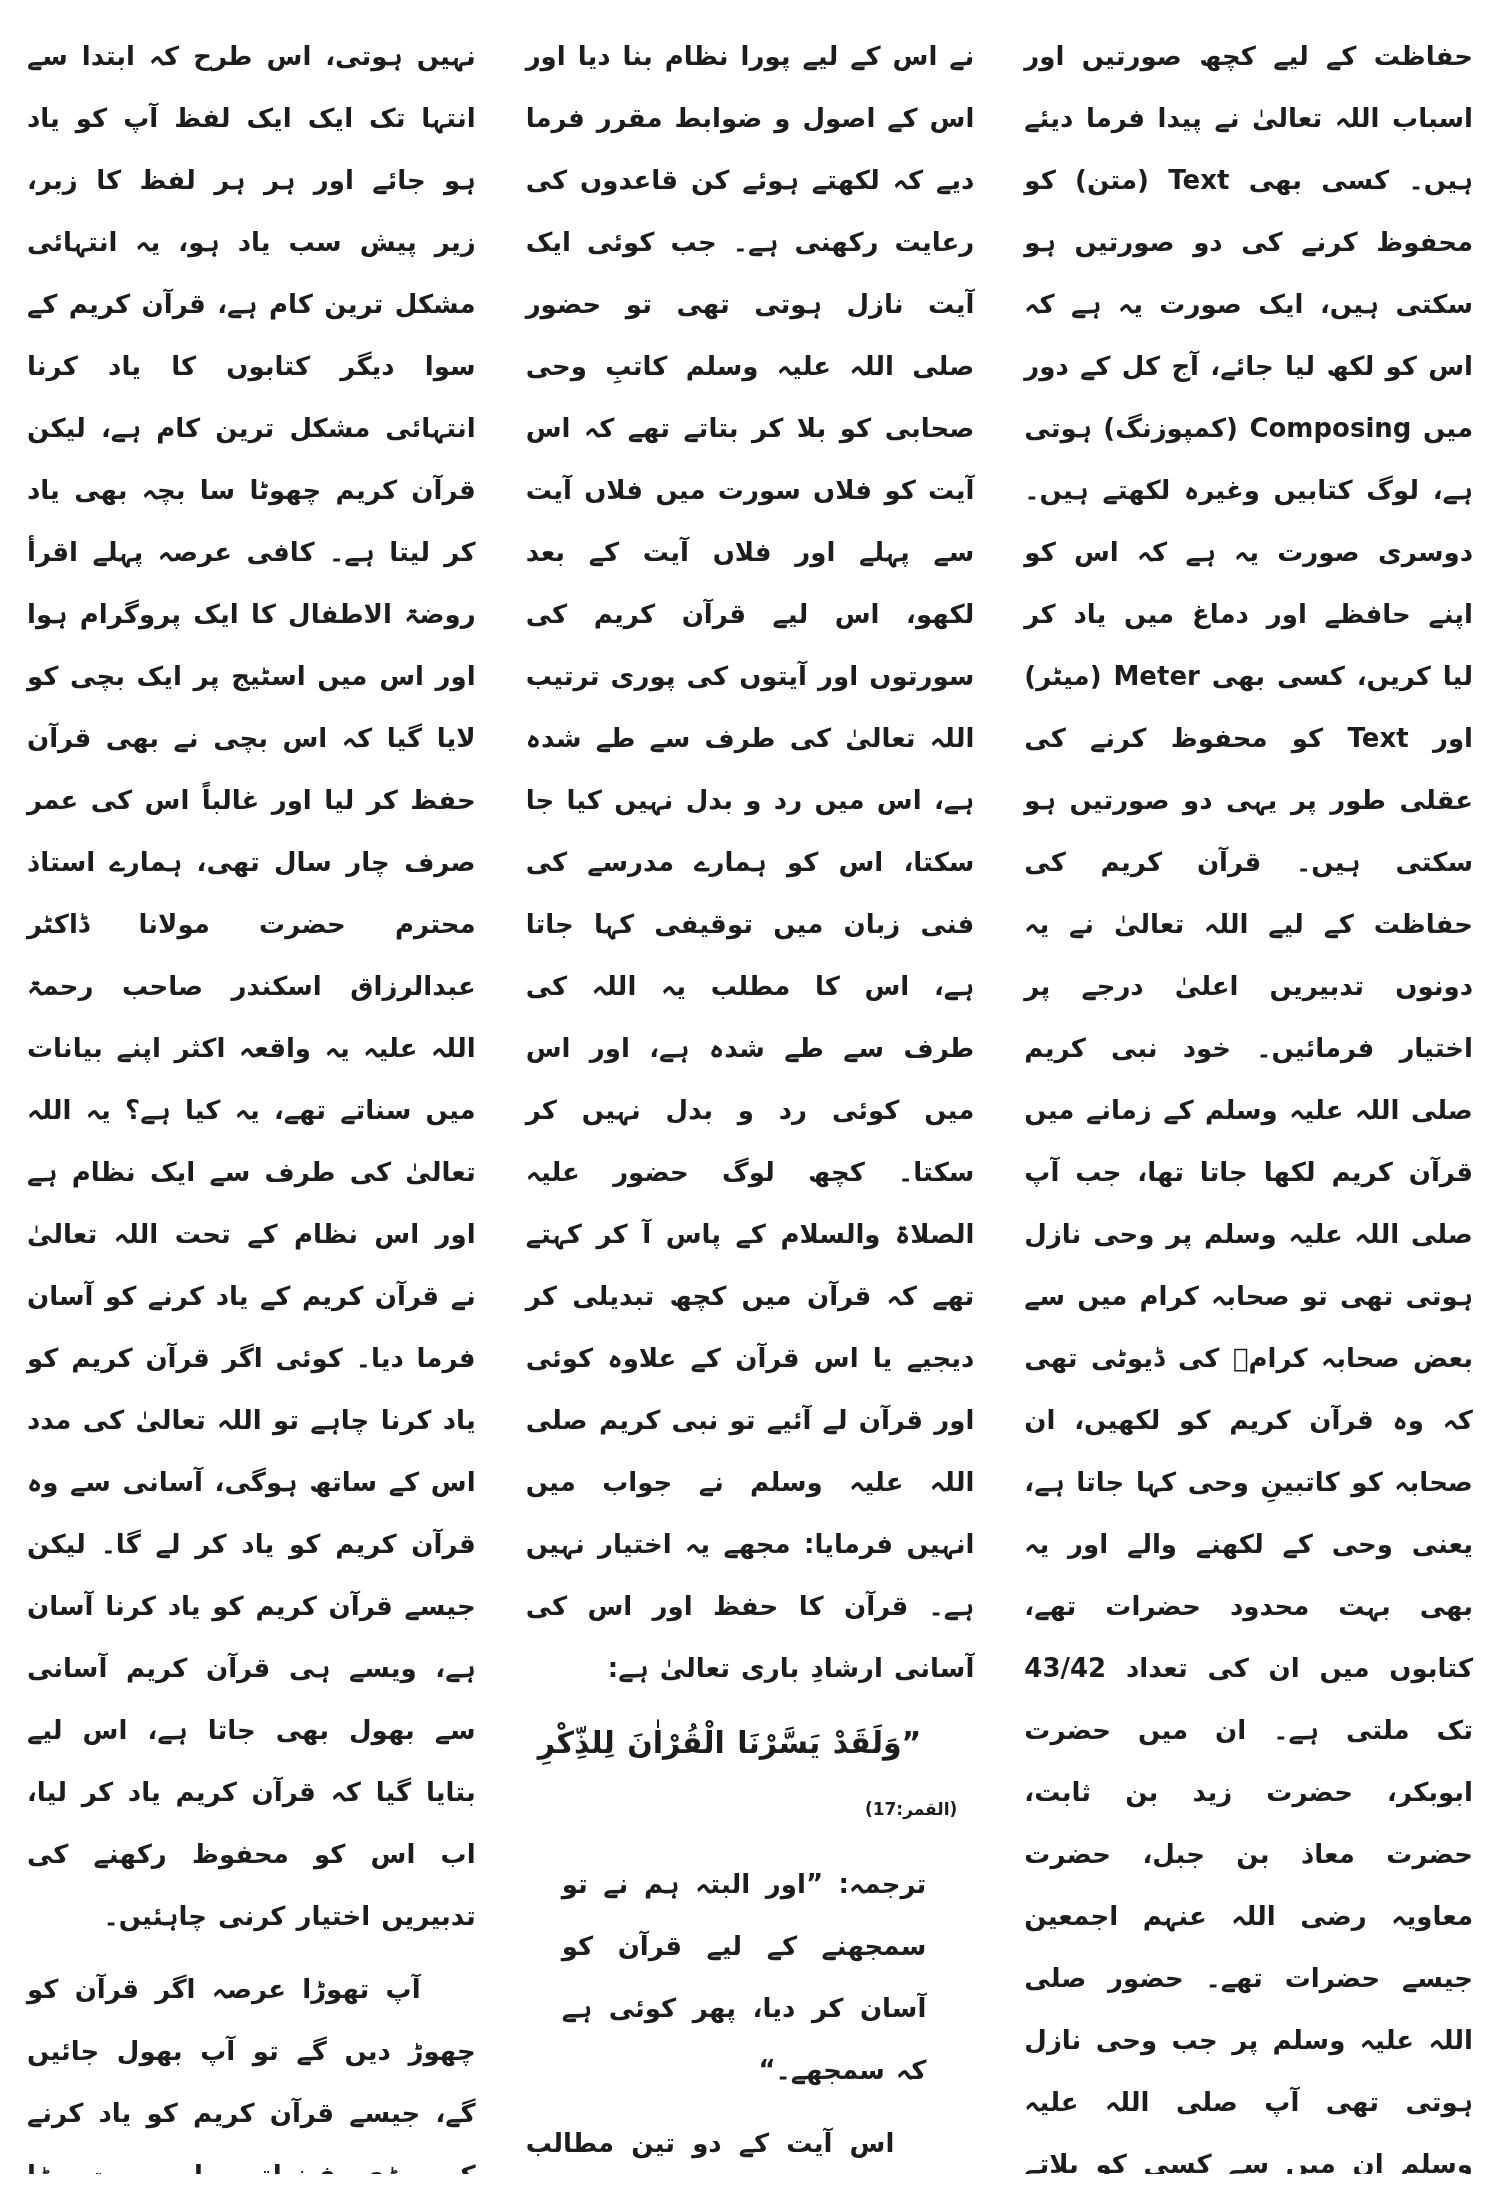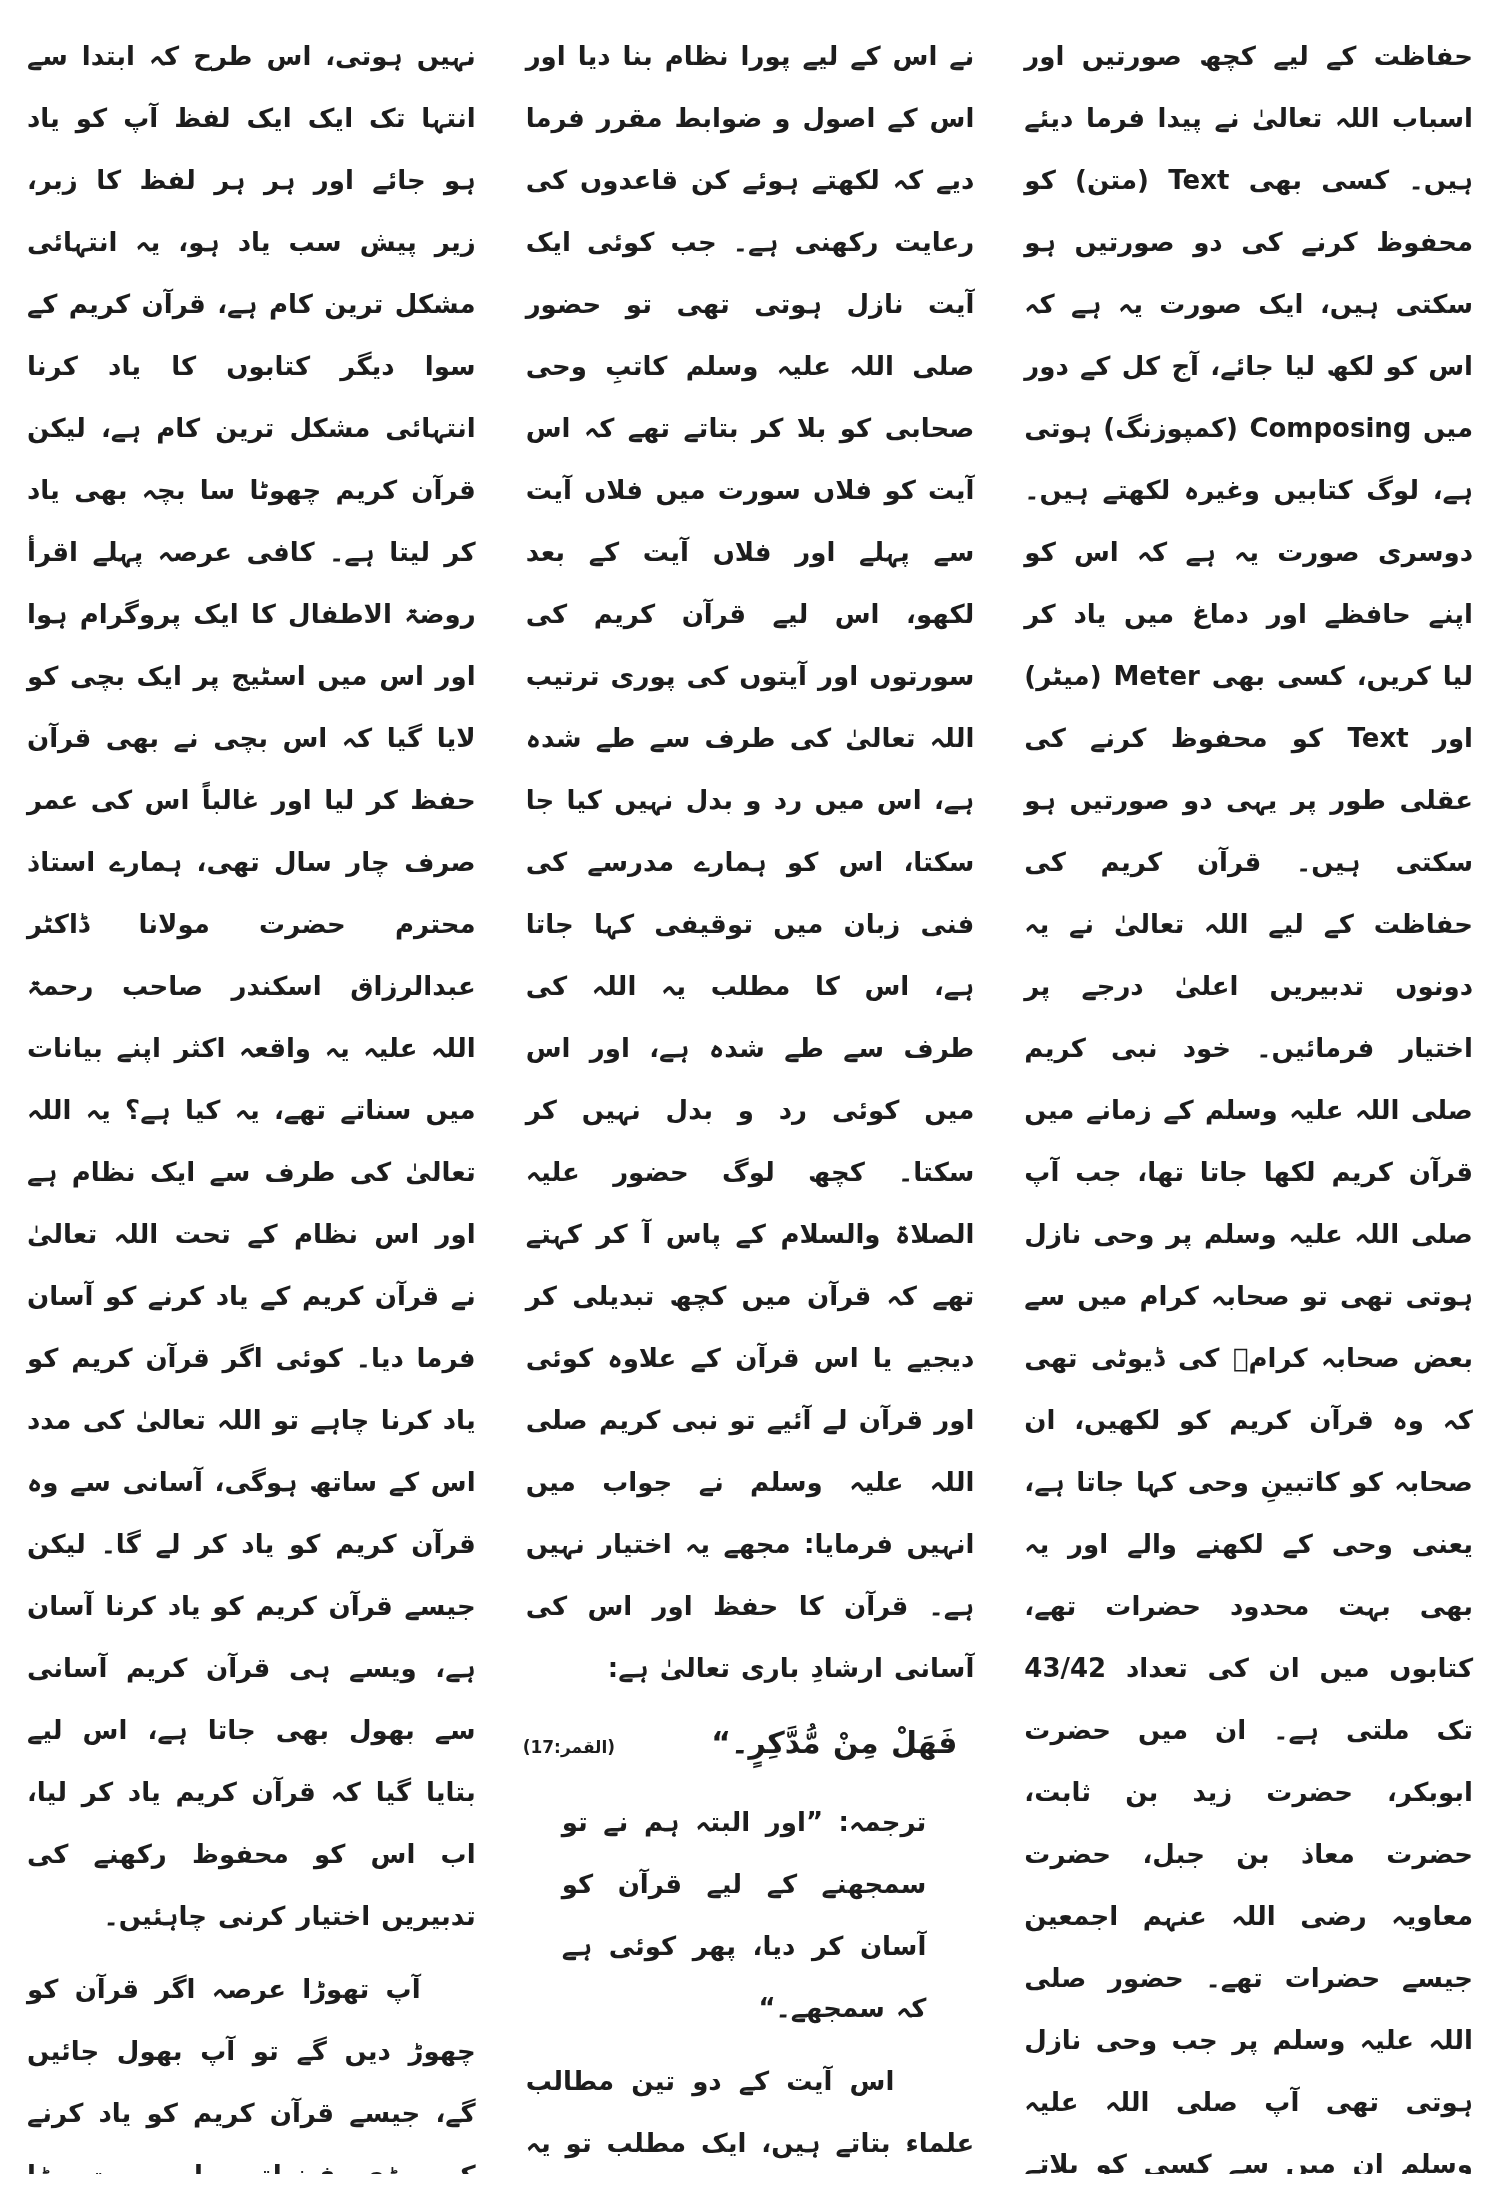--- a/index.html
+++ b/index.html
@@ -79,22 +79,22 @@
 <div class="page">
 
   <div class="column">
     <p class="para">حفاظت کے لیے کچھ صورتیں اور اسباب اللہ تعالیٰ نے پیدا فرما دیئے ہیں۔ کسی بھی Text (متن) کو محفوظ کرنے کی دو صورتیں ہو سکتی ہیں، ایک صورت یہ ہے کہ اس کو لکھ لیا جائے، آج کل کے دور میں Composing (کمپوزنگ) ہوتی ہے، لوگ کتابیں وغیرہ لکھتے ہیں۔ دوسری صورت یہ ہے کہ اس کو اپنے حافظے اور دماغ میں یاد کر لیا کریں، کسی بھی Meter (میٹر) اور Text کو محفوظ کرنے کی عقلی طور پر یہی دو صورتیں ہو سکتی ہیں۔ قرآن کریم کی حفاظت کے لیے اللہ تعالیٰ نے یہ دونوں تدبیریں اعلیٰ درجے پر اختیار فرمائیں۔ خود نبی کریم صلی اللہ علیہ وسلم کے زمانے میں قرآن کریم لکھا جاتا تھا، جب آپ صلی اللہ علیہ وسلم پر وحی نازل ہوتی تھی تو صحابہ کرام میں سے بعض صحابہ کرامؓ کی ڈیوٹی تھی کہ وہ قرآن کریم کو لکھیں، ان صحابہ کو کاتبینِ وحی کہا جاتا ہے، یعنی وحی کے لکھنے والے اور یہ بھی بہت محدود حضرات تھے، کتابوں میں ان کی تعداد 43/42 تک ملتی ہے۔ ان میں حضرت ابوبکر، حضرت زید بن ثابت، حضرت معاذ بن جبل، حضرت معاویہ رضی اللہ عنہم اجمعین جیسے حضرات تھے۔ حضور صلی اللہ علیہ وسلم پر جب وحی نازل ہوتی تھی آپ صلی اللہ علیہ وسلم ان میں سے کسی کو بلاتے تھے اور ان کو لکھوا دیتے تھے۔ خود دورِ رسالت میں یعنی نبی کریم صلی اللہ علیہ وسلم کے زمانے میں یہ قرآن کریم پورا لکھا جا چکا تھا۔ ایک نظم تو اللہ تعالیٰ نے یہ بنایا کہ قرآن کریم کی کتابت کا بندوبست فرما دیا۔ نبی کریم صلی اللہ علیہ وسلم</p>
   </div>
 
   <div class="column">
     <p class="para">نے اس کے لیے پورا نظام بنا دیا اور اس کے اصول و ضوابط مقرر فرما دیے کہ لکھتے ہوئے کن قاعدوں کی رعایت رکھنی ہے۔ جب کوئی ایک آیت نازل ہوتی تھی تو حضور صلی اللہ علیہ وسلم کاتبِ وحی صحابی کو بلا کر بتاتے تھے کہ اس آیت کو فلاں سورت میں فلاں آیت سے پہلے اور فلاں آیت کے بعد لکھو، اس لیے قرآن کریم کی سورتوں اور آیتوں کی پوری ترتیب اللہ تعالیٰ کی طرف سے طے شدہ ہے، اس میں رد و بدل نہیں کیا جا سکتا، اس کو ہمارے مدرسے کی فنی زبان میں توقیفی کہا جاتا ہے، اس کا مطلب یہ اللہ کی طرف سے طے شدہ ہے، اور اس میں کوئی رد و بدل نہیں کر سکتا۔ کچھ لوگ حضور علیہ الصلاۃ والسلام کے پاس آ کر کہتے تھے کہ قرآن میں کچھ تبدیلی کر دیجیے یا اس قرآن کے علاوہ کوئی اور قرآن لے آئیے تو نبی کریم صلی اللہ علیہ وسلم نے جواب میں انہیں فرمایا: مجھے یہ اختیار نہیں ہے۔ قرآن کا حفظ اور اس کی آسانی ارشادِ باری تعالیٰ ہے:</p>
 
     <div class="verse">
+      <div class="verse-l1">”وَلَقَدْ يَسَّرْنَا الْقُرْاٰنَ لِلذِّكْرِ</div>
       <div class="verse-l2-row">
-        <span class="verse-l2">فَهَلْ مِنْ مُّدَّكِرٍ۔“</span>
         <span class="verse-ref">(القمر:17)</span>
       </div>
     </div>
 
     <p class="para translation">ترجمہ: ”اور البتہ ہم نے تو سمجھنے کے لیے قرآن کو آسان کر دیا، پھر کوئی ہے کہ سمجھے۔“</p>
 
     <p class="para para-indent">اس آیت کے دو تین مطالب علماء بتاتے ہیں، ایک مطلب تو یہ ہے کہ قرآن کریم کو ہم نے نصیحت حاصل کرنے کے لیے آسان کر دیا ہے۔ دوسرا مطلب یہ ہے کہ قرآن کریم کو ہم نے یاد کرنے کے لیے آسان کر دیا ہے، دنیا کی کوئی کتاب آسانی سے یاد</p>
   </div>
 
   <div class="column">

